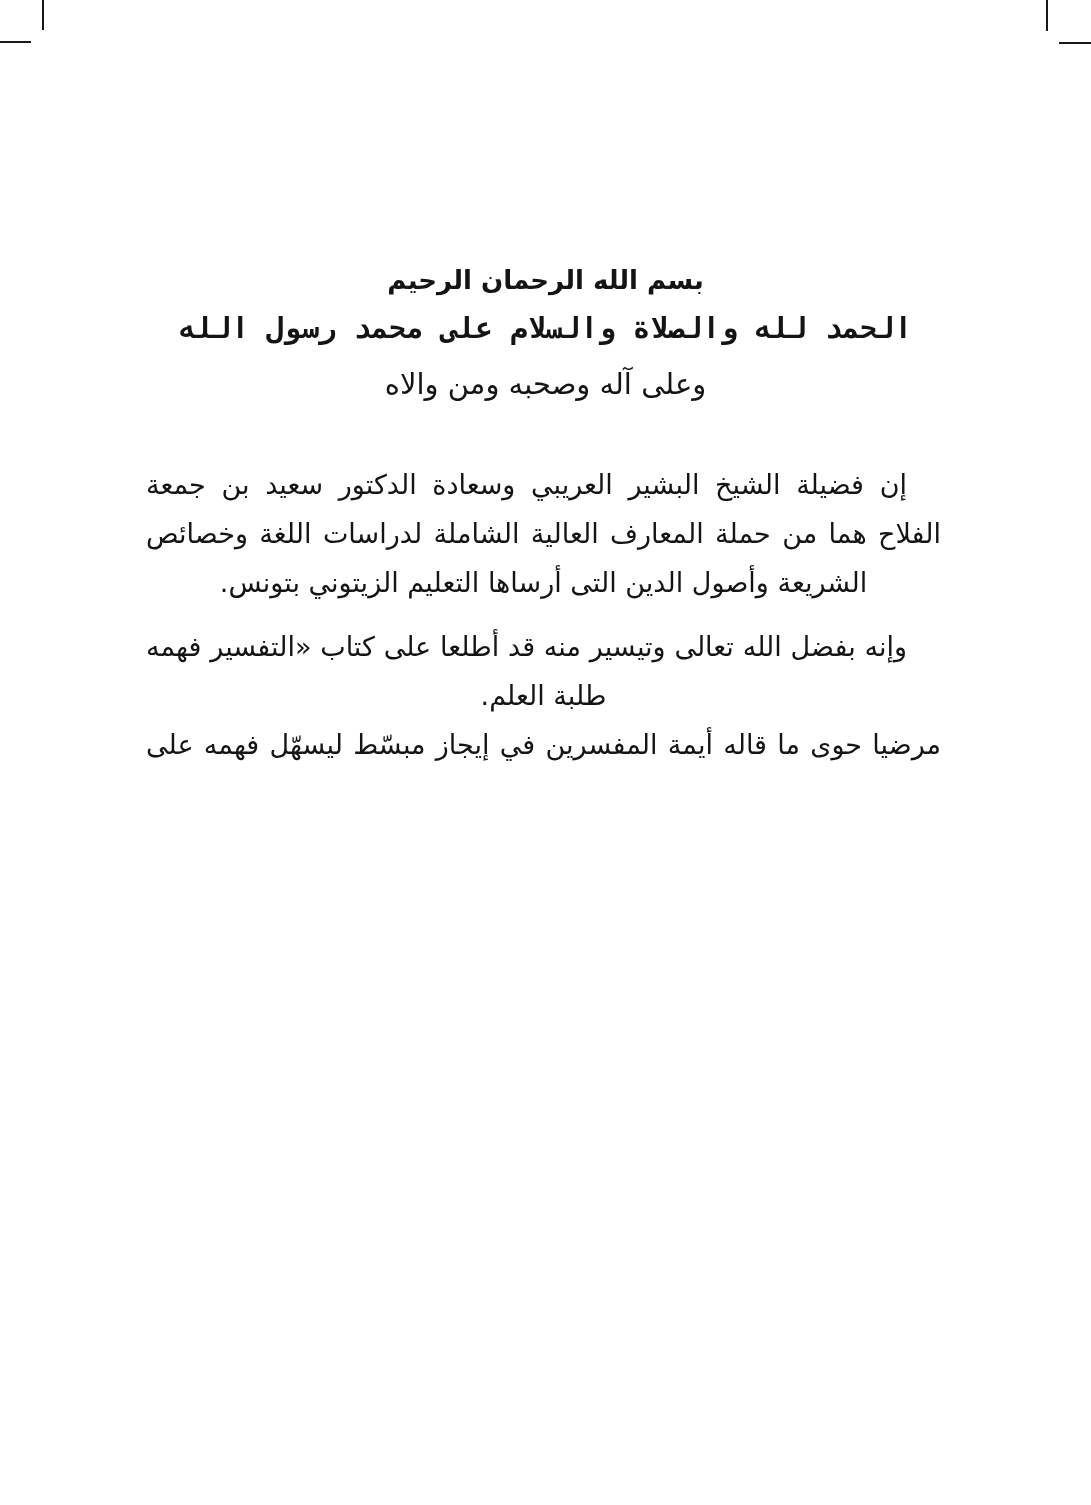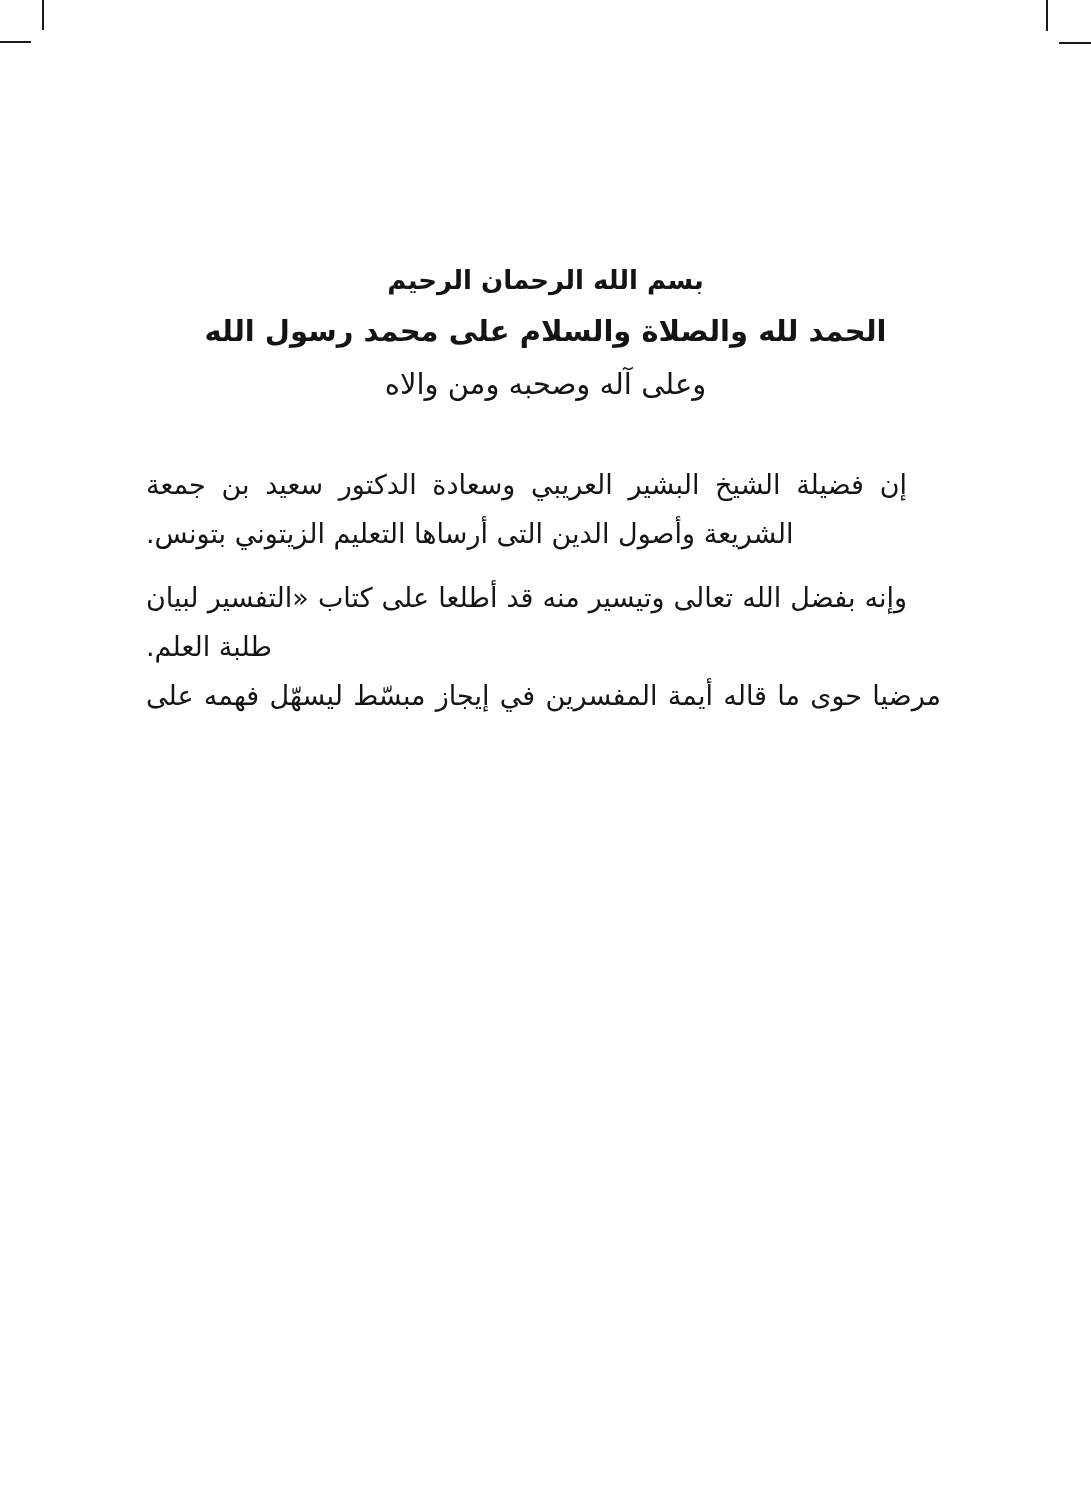--- a/index.html
+++ b/index.html
@@ -46,20 +46,21 @@
     font-weight: bold;
     line-height: 36px;
     letter-spacing: 1px;
     margin-bottom: 12px;
   }
   .hamdala-line {
     font-size: 29px;
     font-weight: bold;
     line-height: 42px;
     margin-bottom: 11px;
+    font-family: Liberation Mono, monospace;
   }
   .salawat-line {
     font-size: 29px;
     font-weight: normal;
     line-height: 42px;
   }
 
   
   .body-text {
     position: absolute;
@@ -75,21 +76,21 @@
   .para:last-child { margin-bottom: 0; }
   .line {
     display: block;
   }
   .line.fill {
     text-align: justify;
     text-align-last: justify;
     -moz-text-align-last: justify;
   }
   .line.last {
-    text-align: left;
+    text-align: center;
   }
   .line.indent {
     text-indent: 34px;
   }
 
   
   .page-number {
     position: absolute;
     top: 1259px;
     left: 0;
@@ -116,24 +117,25 @@
 
   <div class="header-block">
     <div class="basmala-line">بسم الله الرحمان الرحيم</div>
     <div class="hamdala-line">الحمد لله والصلاة والسلام على محمد رسول الله</div>
     <div class="salawat-line">وعلى آله وصحبه ومن والاه</div>
   </div>
 
   <div class="body-text">
     <p class="para">
       <span class="line fill indent">إن فضيلة الشيخ البشير العريبي وسعادة الدكتور سعيد بن جمعة</span>
+      <span class="line fill">الفلاح هما من حملة المعارف العالية الشاملة لدراسات اللغة وخصائص</span>
       <span class="line last">الشريعة وأصول الدين التى أرساها التعليم الزيتوني بتونس.</span>
     </p>
     <p class="para">
-      <span class="line fill indent">وإنه بفضل الله تعالى وتيسير منه قد أطلعا على كتاب «التفسير لبيان</span>
+      <span class="line fill indent">وإنه بفضل الله تعالى وتيسير منه قد أطلعا على كتاب «التفسير فهمه</span>
       <span class="line last">طلبة العلم.</span>
       <span class="line fill">مرضيا حوى ما قاله أيمة المفسرين في إيجاز مبسّط ليسهّل فهمه على</span>
     </p>
   </div>
 
   <div class="page-number">654</div>
 
 </div>
 
 </body></html>

